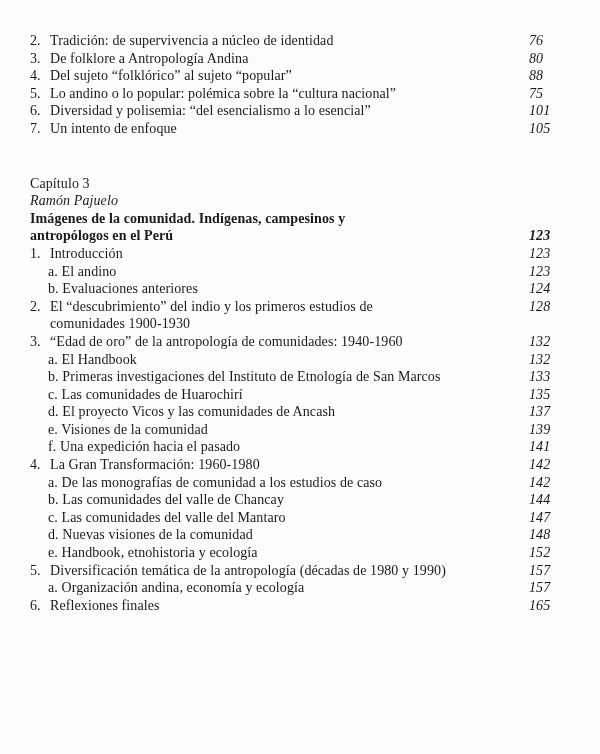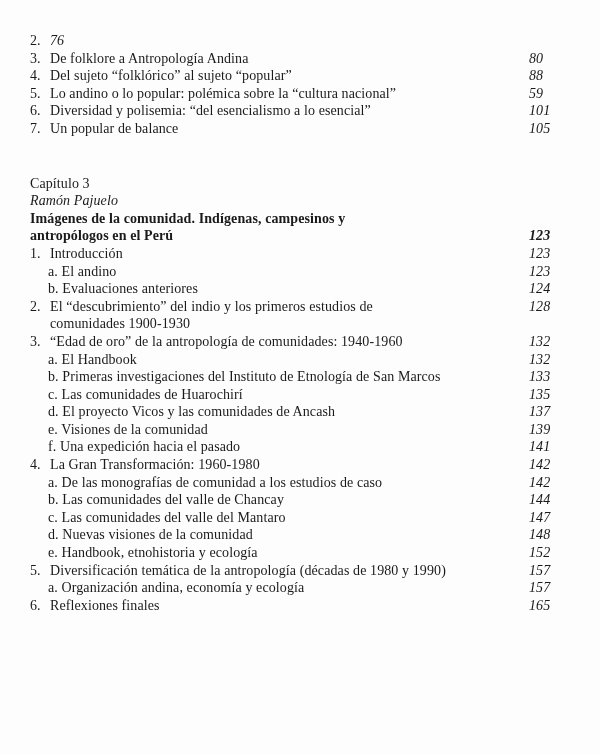--- a/index.html
+++ b/index.html
@@ -29,50 +29,51 @@
   .row.style-italic { font-style: italic; align-items: flex-end; }
   .row.style-bold { font-weight: bold; }
 </style>
 </head>
 <body>
 
 <div class="page" style="background: rgb(253, 253, 253); color: rgb(26, 26, 26);">
   <div class="rows">
   <div class="row type-item">
     <span class="num">2.</span>
+    <span class="label">Tradición: de supervivencia a núcleo de identidad</span>
     <span class="page-num">76</span>
   </div>
 
   <div class="row type-item">
     <span class="num">3.</span>
     <span class="label">De folklore a Antropología Andina</span>
     <span class="page-num">80</span>
   </div>
 
   <div class="row type-item">
     <span class="num">4.</span>
     <span class="label">Del sujeto “folklórico” al sujeto “popular”</span>
     <span class="page-num">88</span>
   </div>
 
   <div class="row type-item">
     <span class="num">5.</span>
     <span class="label">Lo andino o lo popular: polémica sobre la “cultura nacional”</span>
-    <span class="page-num">59</span>
+    <span class="page-num">75</span>
   </div>
 
   <div class="row type-item">
     <span class="num">6.</span>
     <span class="label">Diversidad y polisemia: “del esencialismo a lo esencial”</span>
     <span class="page-num">101</span>
   </div>
 
   <div class="row type-item">
     <span class="num">7.</span>
-    <span class="label">Un popular de balance</span>
+    <span class="label">Un intento de enfoque</span>
     <span class="page-num">105</span>
   </div>
 
   <div class="row type-plain gap">
 
     <span class="label">Capítulo 3</span>
     <span class="page-num"></span>
   </div>
 
   <div class="row type-plain style-italic">

